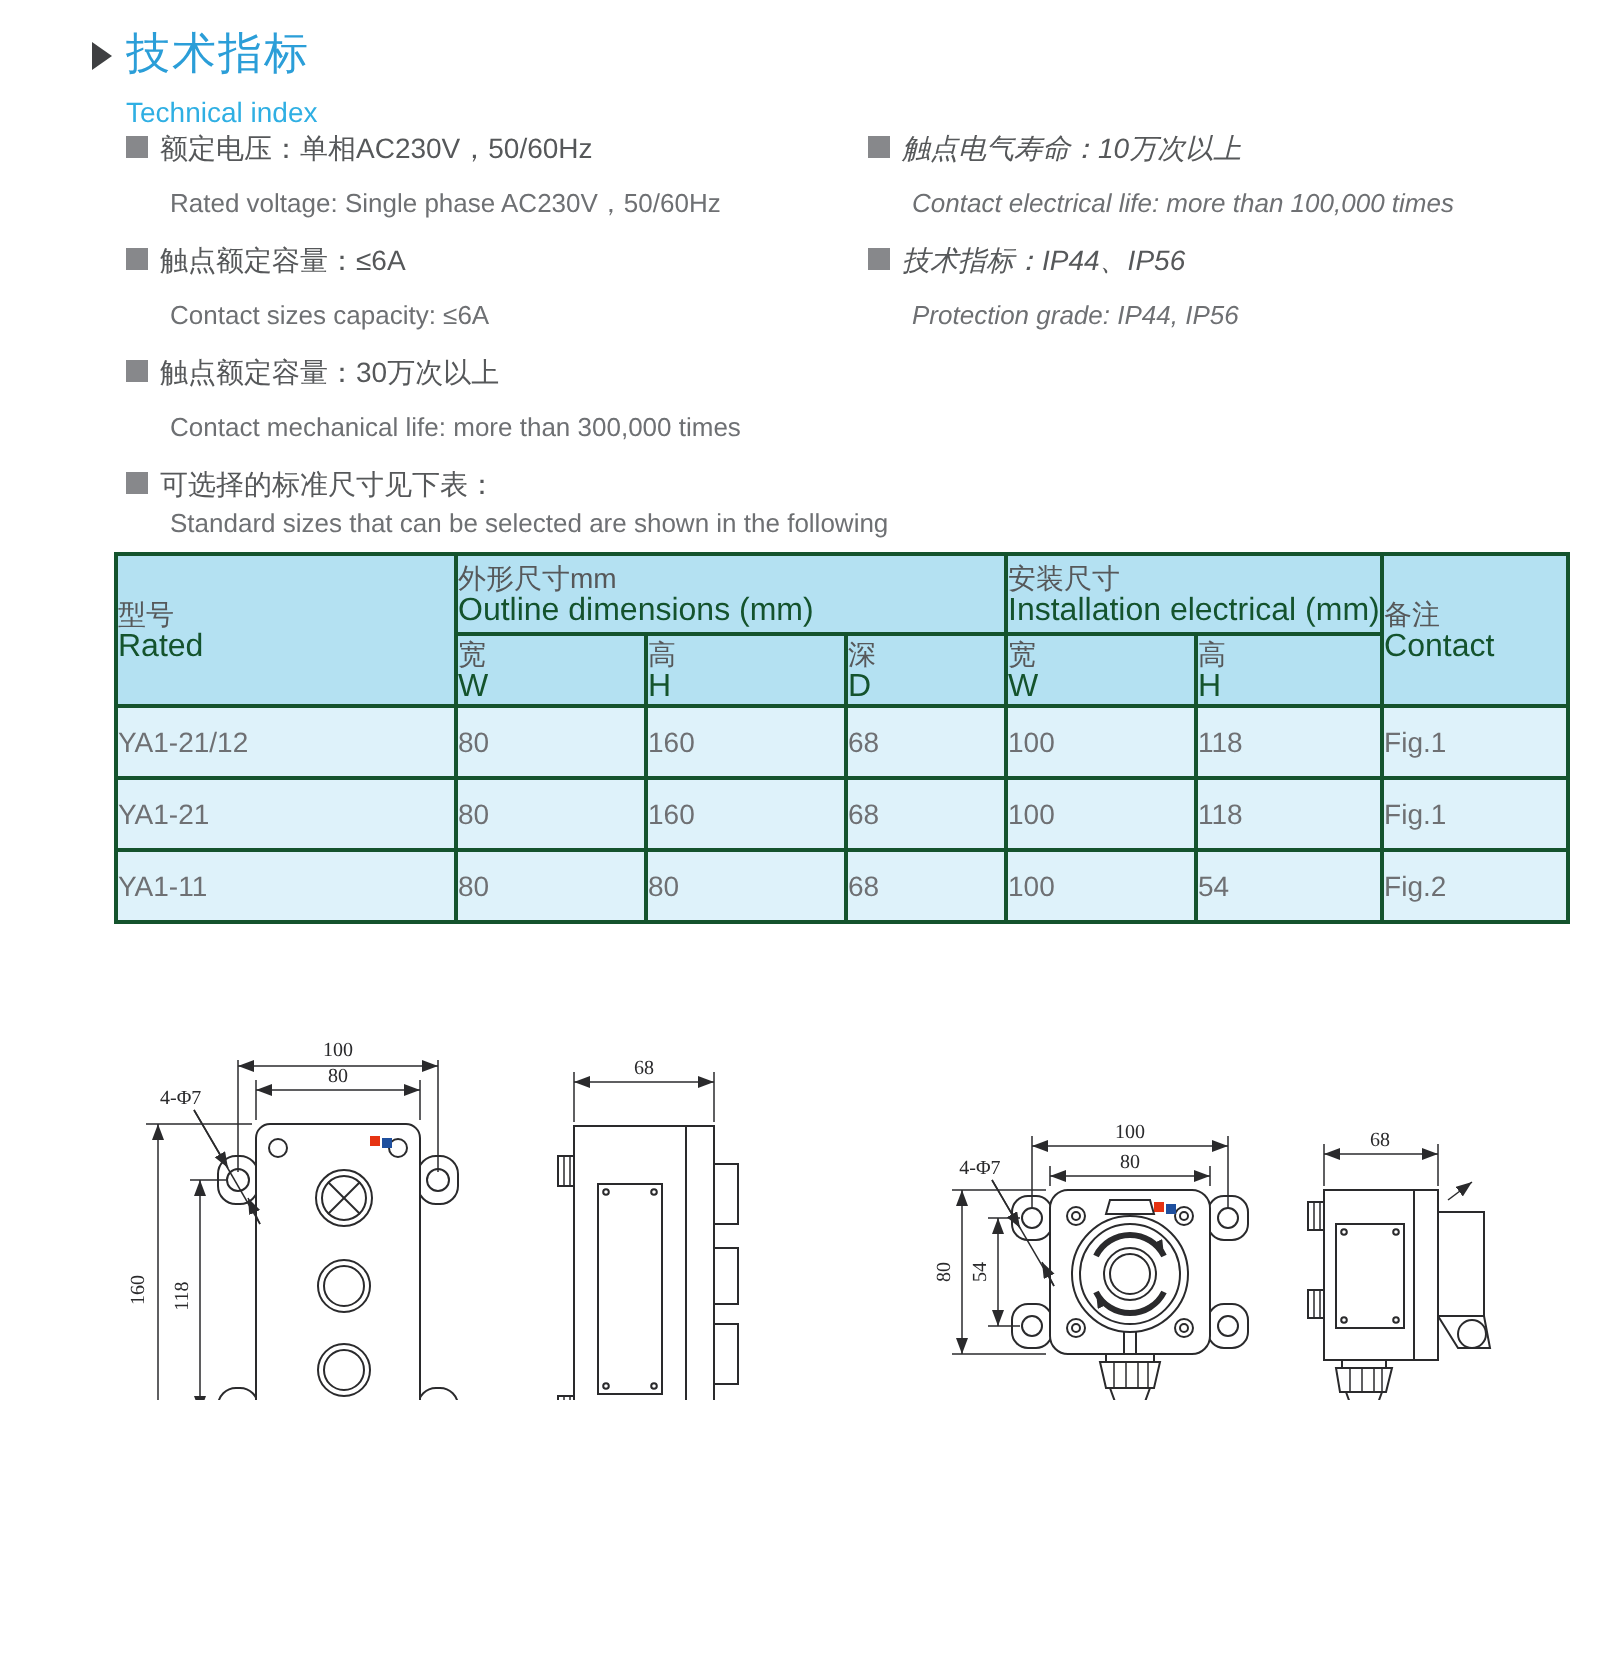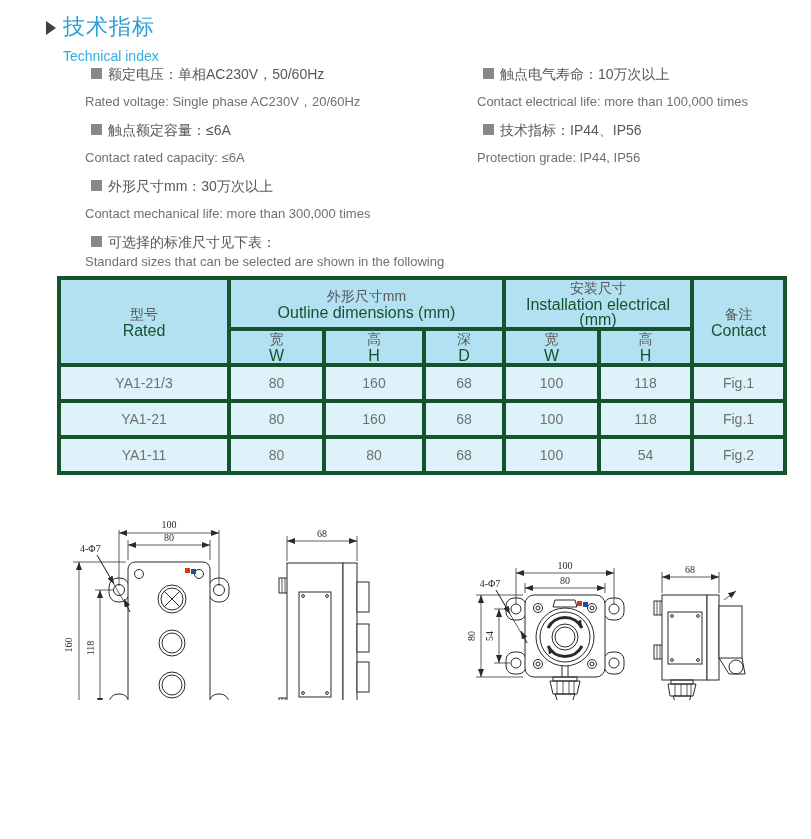--- a/index.html
+++ b/index.html
@@ -10,31 +10,31 @@
   .sec-header { position:absolute; left:46px; top:12px; }
   .sec-title-row { display:flex; align-items:center; }
   .tri { width:0; height:0; border-left:10px solid #3f4042; border-top:7px solid transparent;
          border-bottom:7px solid transparent; margin-right:7px; margin-top:2px; }
   .sec-title { font-size:22px; color:#2b9ed8; letter-spacing:1px; font-weight:500; }
   .sec-sub { font-size:14px; color:#2fafe3; margin:6px 13px 0 17px; }
 
   
   .spec-col { position:absolute; top:64px; width:400px; }
   .spec-left { left:63px; }
-  .spec-right { left:455px; width:356px; }
+  .spec-right { left:434px; width:356px;font-style:italic; }
   .spec-item { margin-bottom:8px; }
-  .spec-zh-line { display:flex; align-items:flex-start; line-height:20px;margin-left:28px; }
+  .spec-zh-line { display:flex; align-items:flex-start; line-height:20px; }
   .bullet { display:inline-block; width:11px; height:11px; background:#87888b; margin:4px 6px 0 0; flex:none; }
   .spec-zh { font-size:14px; color:#56585a; line-height:20px; }
   .spec-en { font-size:13px; color:#6e7073; line-height:20px; margin:8px 0 0 22px; }
   .spec-item.tight .spec-en { margin-top:0; }
 
   
   .dim-table { position:absolute; left:57px; top:276px; width:726px; border-collapse:collapse; table-layout:fixed; }
-  .dim-table th, .dim-table td { border:4px solid #14532d; text-align:center; vertical-align:middle; padding:0;margin-top:32px; }
+  .dim-table th, .dim-table td { border:2px solid #14532d; text-align:left; vertical-align:middle; padding:0;margin-top:32px; }
   .dim-table th { background:#b4e1f2; font-weight:normal; }
   .dim-table td { background:#def2fa; color:#6e7073; font-size:14px; }
   .th-zh { font-size:14px; color:#56585a; line-height:17px; }
   .th-en { font-size:16px; color:#14532d; line-height:15px; }
   tr.hrow1 { height:40px; } tr.hrow2 { height:36px; } tr.drow { height:36px; }
 
   
   .fig-svg { position:absolute; }
   #fig1 { left:60px; top:500px; }
   #fig2 { left:440px; top:540px; }
@@ -56,33 +56,33 @@
     </div>
     <div class="sec-sub">Technical index</div>
   </div>
 
   <div class="spec-col spec-left">
     <div class="spec-item">
       <div class="spec-zh-line">
           <span class="bullet"></span>
         <span class="spec-zh">额定电压：单相AC230V，50/60Hz</span>
         </div>
-      <div class="spec-en">Rated voltage: Single phase AC230V，20/60Hz</div>
+      <div class="spec-en">Rated voltage: Single phase AC230V，50/60Hz</div>
     </div>
     <div class="spec-item">
       <div class="spec-zh-line">
           <span class="bullet"></span>
         <span class="spec-zh">触点额定容量：≤6A</span>
         </div>
-      <div class="spec-en">Contact rated capacity: ≤6A</div>
+      <div class="spec-en">Contact sizes capacity: ≤6A</div>
     </div>
     <div class="spec-item">
       <div class="spec-zh-line">
           <span class="bullet"></span>
-        <span class="spec-zh">外形尺寸mm：30万次以上</span>
+        <span class="spec-zh">触点额定容量：30万次以上</span>
         </div>
       <div class="spec-en">Contact mechanical life: more than 300,000 times</div>
     </div>
     <div class="spec-item tight">
       <div class="spec-zh-line">
           <span class="bullet"></span>
         <span class="spec-zh">可选择的标准尺寸见下表：</span>
         </div>
       <div class="spec-en">Standard sizes that can be selected are shown in the following table</div>
     </div>
@@ -152,21 +152,21 @@
           <div class="th-en">W</div>
           </th>
         <th>
           <div class="th-zh">高</div>
           <div class="th-en">H</div>
           </th>
       </tr>
     </thead>
     <tbody>
       <tr class="drow">
-        <td>YA1-21/3</td>
+        <td>YA1-21/12</td>
         <td>80</td>
         <td>160</td>
         <td>68</td>
         <td>100</td>
         <td>118</td>
         <td>Fig.1</td>
       </tr>
       <tr class="drow">
         <td>YA1-21</td>
         <td>80</td>

